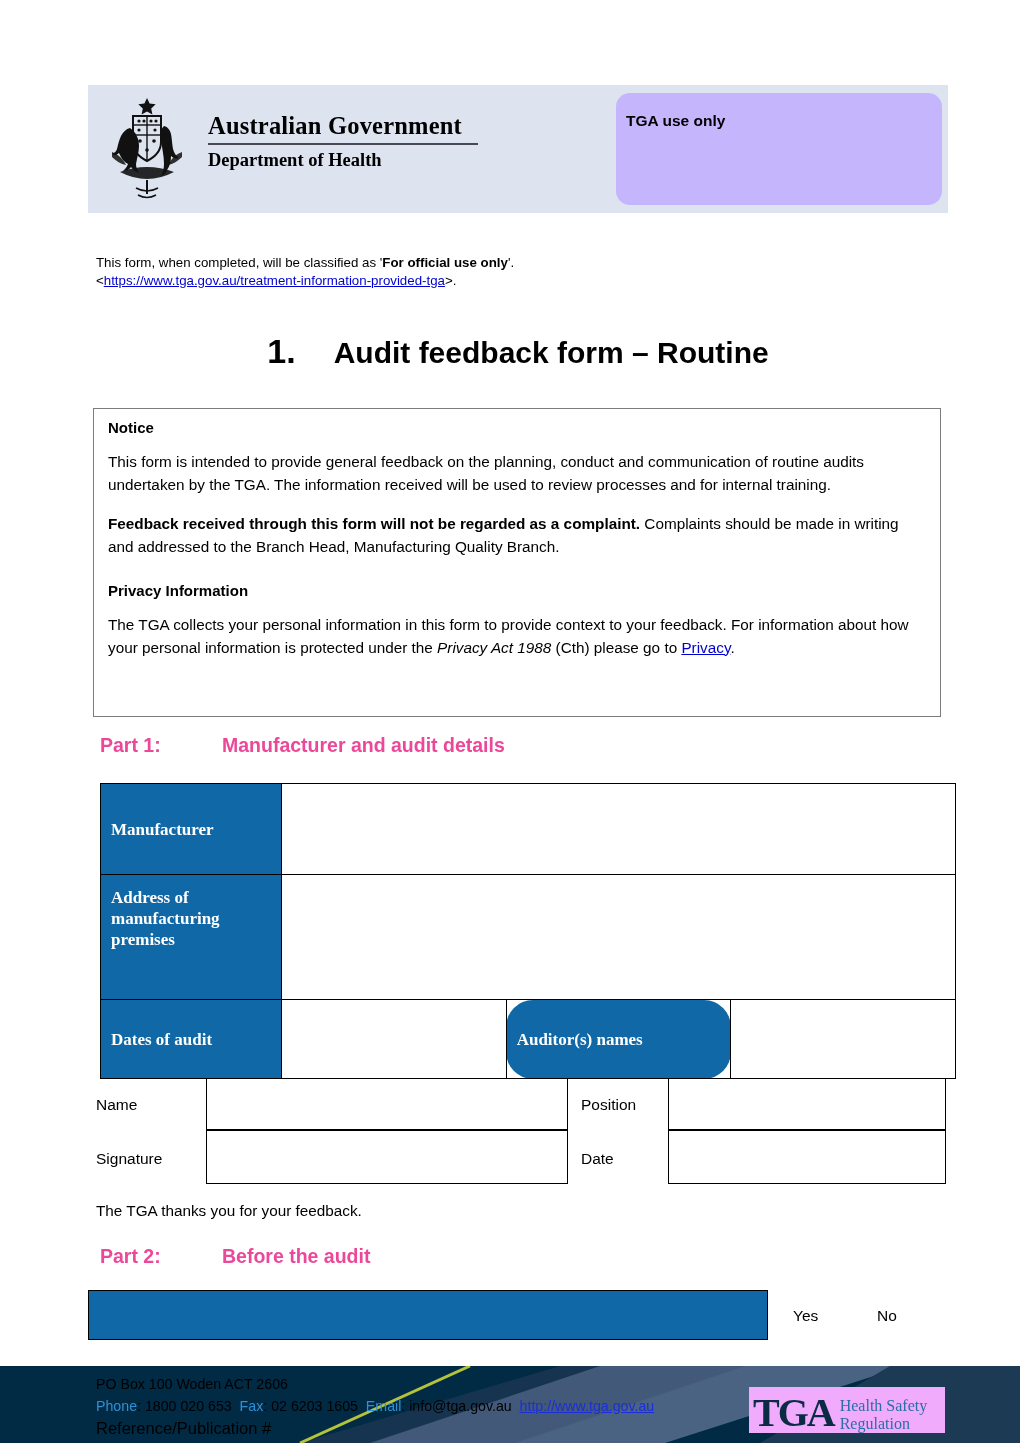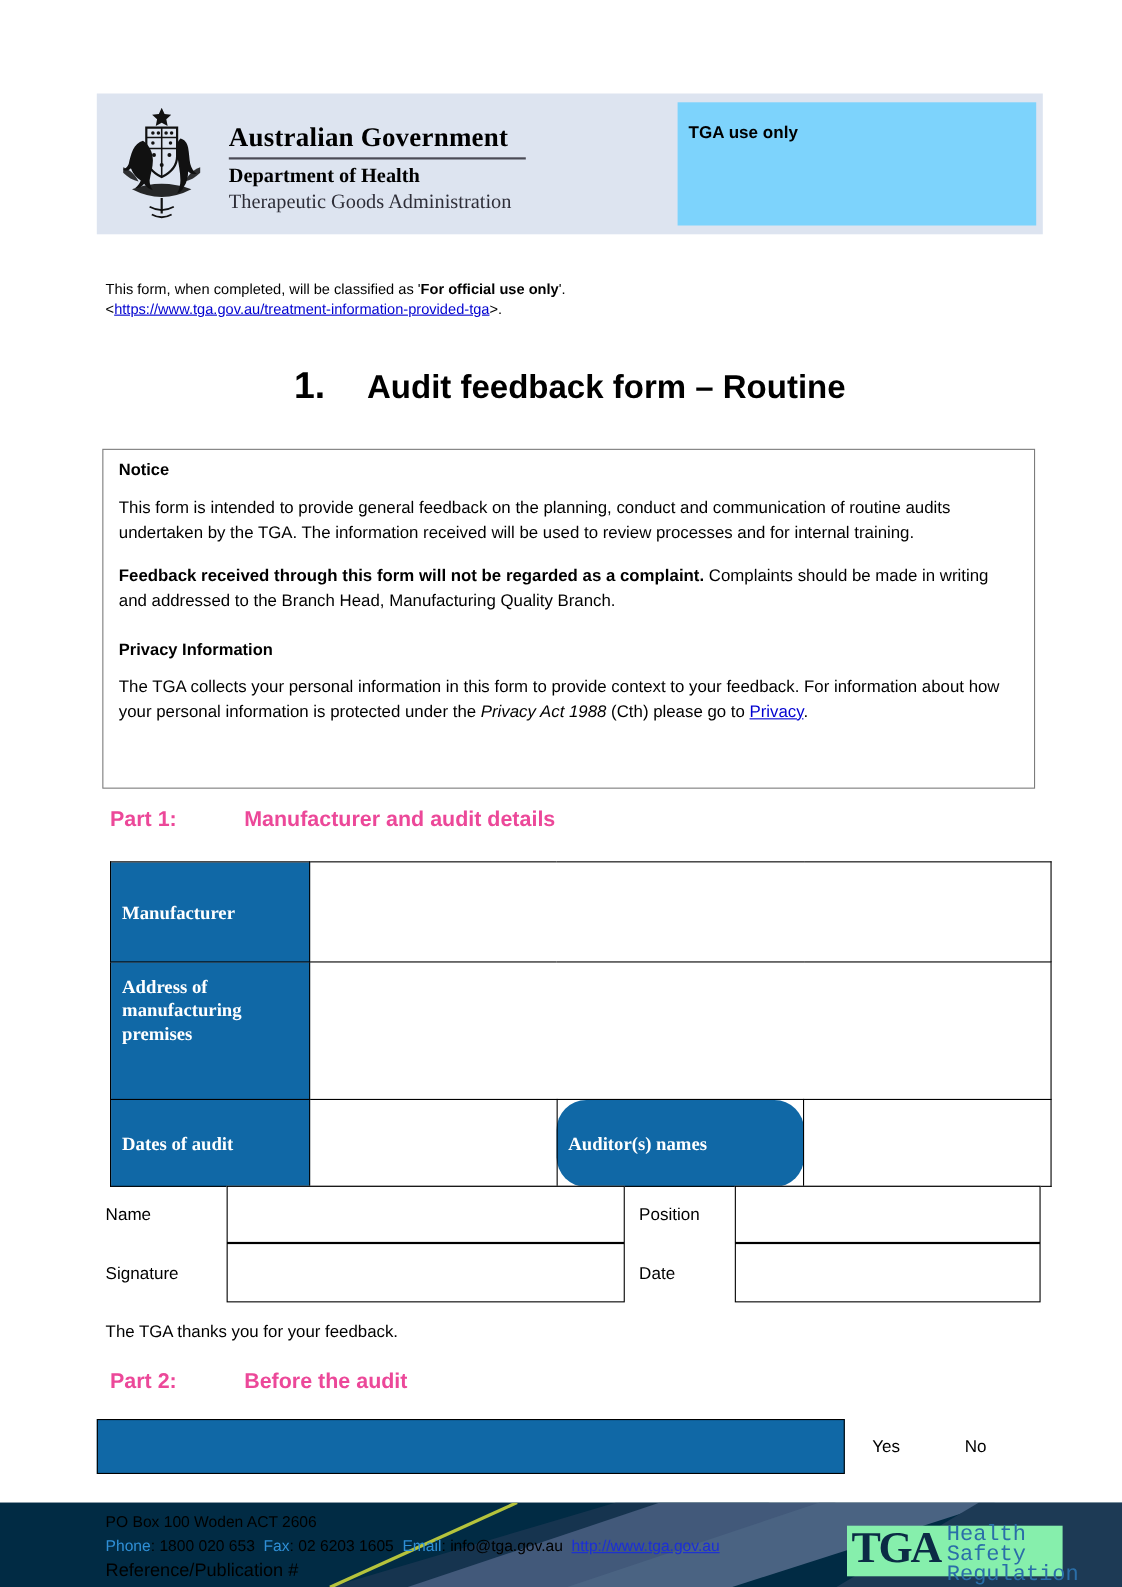--- a/index.html
+++ b/index.html
@@ -78,22 +78,23 @@
     line-height: 1.25;
     margin-top: 2px;
   }
 
   .tga-use-box {
     position: absolute;
     left: 616px;
     top: 93px;
     width: 326px;
     height: 112px;
-    background: #7dd3fc;
-    box-sizing: border-box;
+    background: #c4b5fd;
+    box-sizing: border-box;
+    border-radius: 14px;
   }
   .tga-use-label {
     position: absolute;
     left: 10px;
     top: 19px;
     font-size: 15.5px;
     font-weight: bold;
     color: #000;
   }
 
@@ -277,42 +278,42 @@
   }
   .f-ref {
     font-size: 16.5px;
     line-height: 22px;
     color: #000000;
     white-space: nowrap;
   }
 
   .tga-logo {
     position: absolute;
-    left: 770px;
+    left: 749px;
     top: 1387px;
     width: 196px;
     height: 46px;
-    background: #86efac;
+    background: #f0abfc;
     z-index: 4;
     display: flex;
-    align-items: flex-start;
+    align-items: flex-end;
     box-sizing: border-box;
   }
   .tga-logo-mark {
     font-family: "Liberation Serif", serif;
     font-weight: bold;
     font-size: 40px;
     line-height: 40px;
     color: #0b2b45;
     letter-spacing: -2px;
     margin-left: 4px;
   }
   .tga-logo-tag {
-    font-family: Liberation Mono, monospace;
-    font-size: 20px;
+    font-family: Liberation Serif, serif;
+    font-size: 16px;
     line-height: 18px;
     color: #2a6ea8;
     margin-left: 6px;
   }
 </style>
 </head>
 <body>
 
 <div class="page">
 
@@ -349,21 +350,20 @@
         <path d="M36 96 q11 6 22 0" stroke="#111" stroke-width="1.6" fill="none"></path>
         <path d="M38 103 q9 5 18 0" stroke="#111" stroke-width="1.6" fill="none"></path>
       </g>
     </svg>
   </div>
 
   <div class="gov-lockup">
     <div class="gov-line1">Australian Government</div>
     <div class="gov-rule"></div>
     <div class="gov-line2">Department of Health</div>
-    <div class="gov-line3">Therapeutic Goods Administration</div>
   </div>
 
   <div class="tga-use-box">
     <div class="tga-use-label">TGA use only</div>
   </div>
 
   <div class="classification">
     <div><span>This form, when completed, will be classified as '</span><b>For official use only</b><span>'.</span></div>
     <div><span>&lt;</span><a href="#" class="link">https://www.tga.gov.au/treatment-information-provided-tga</a><span>&gt;.</span></div>
   </div>

